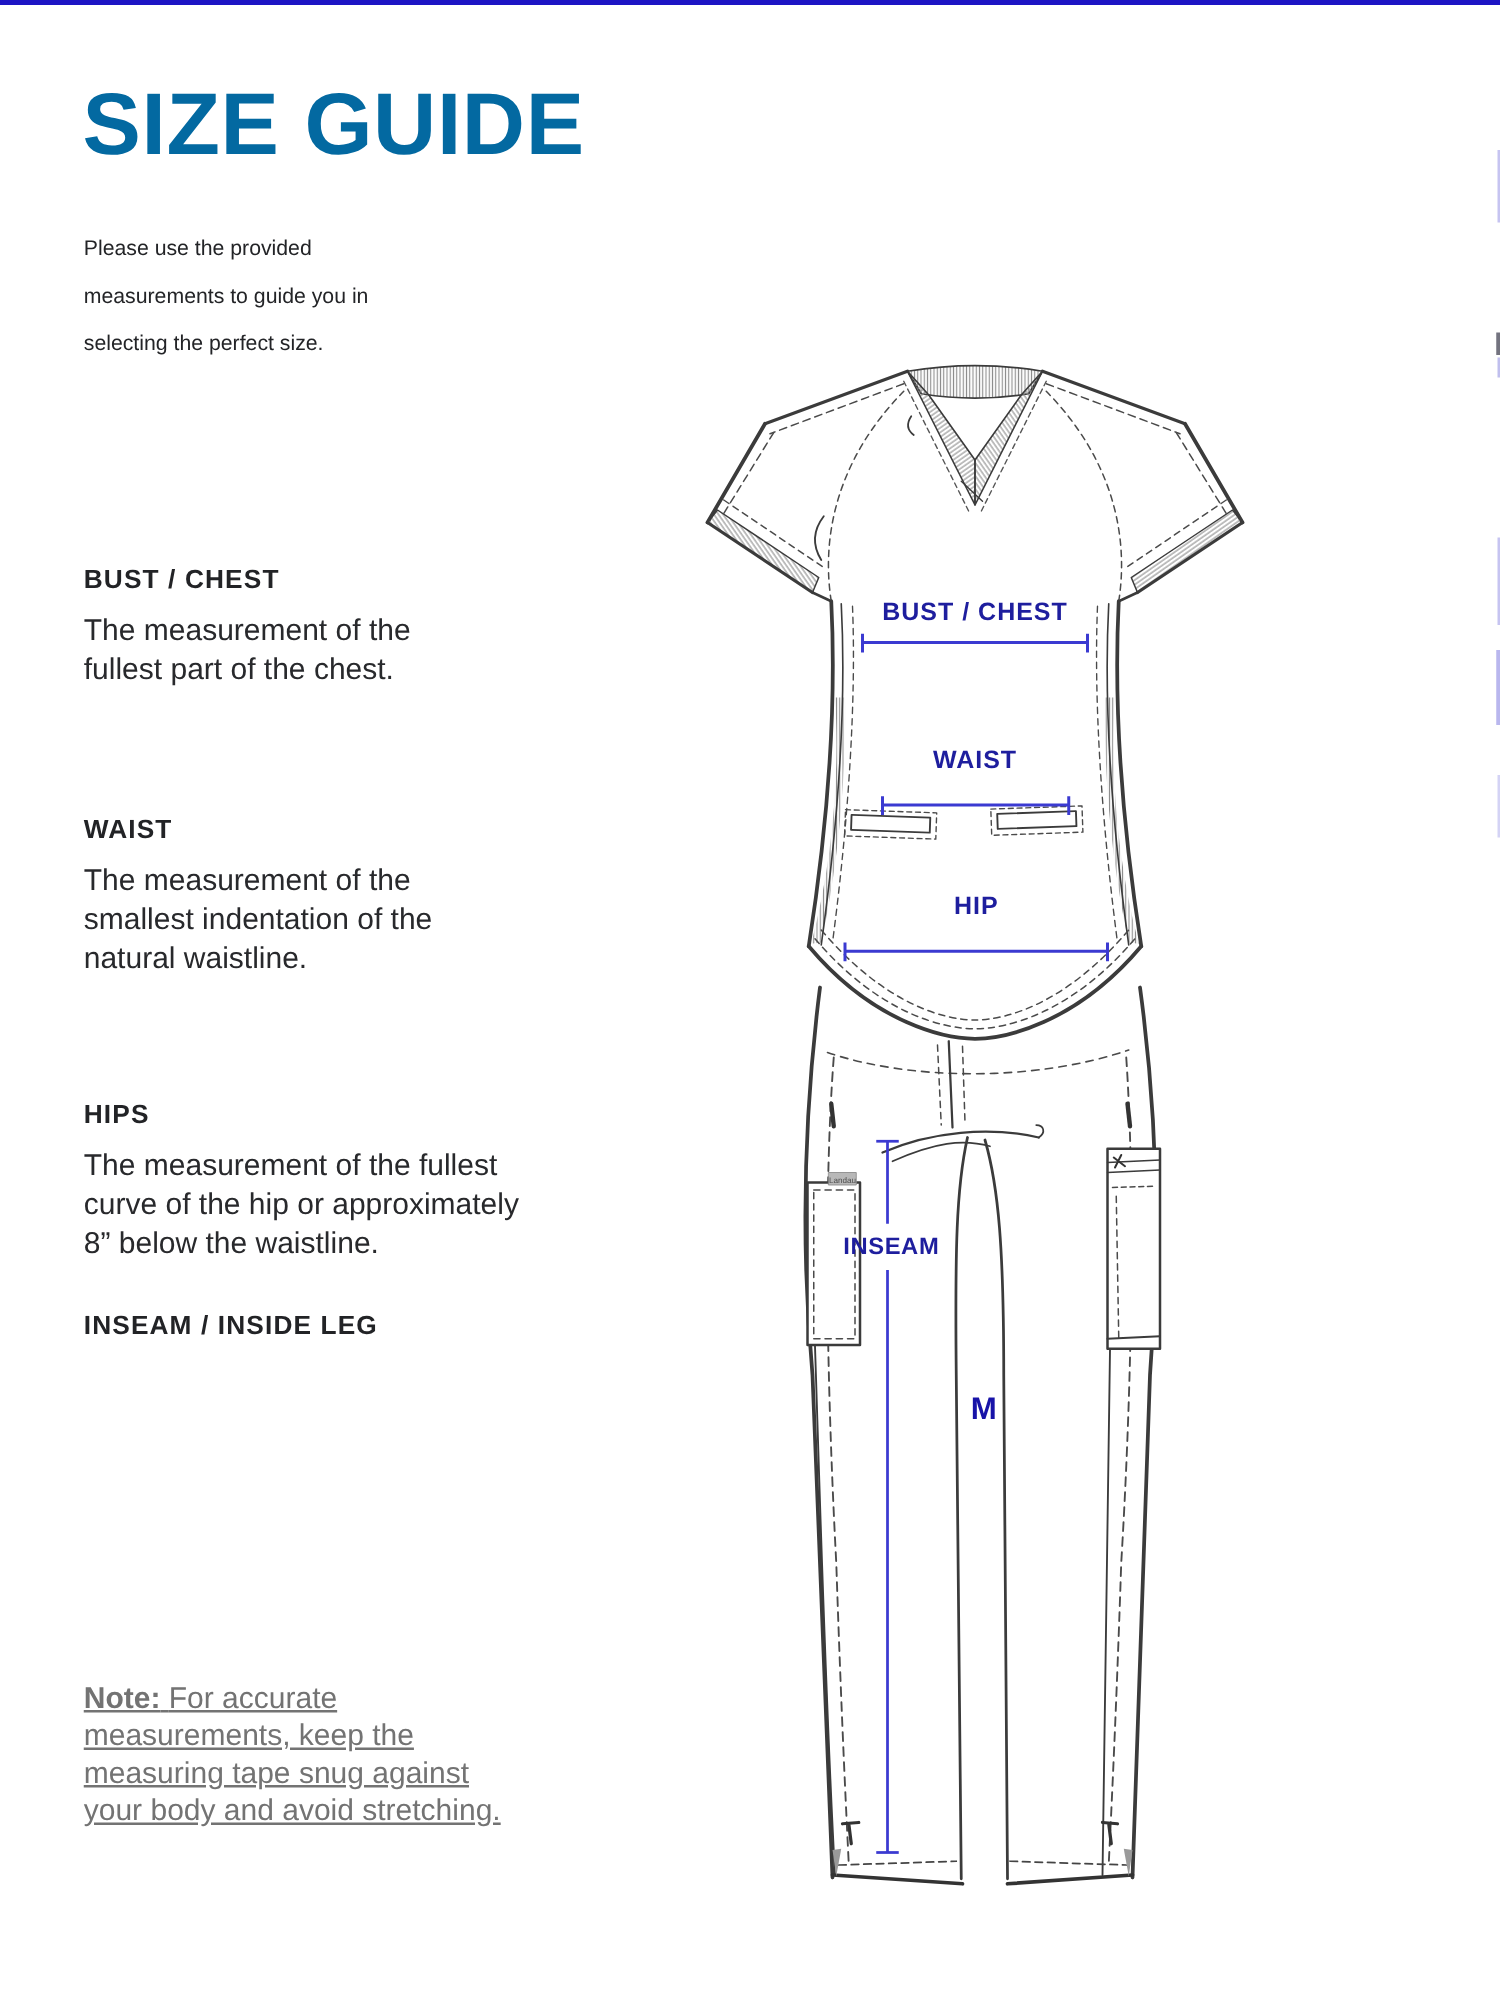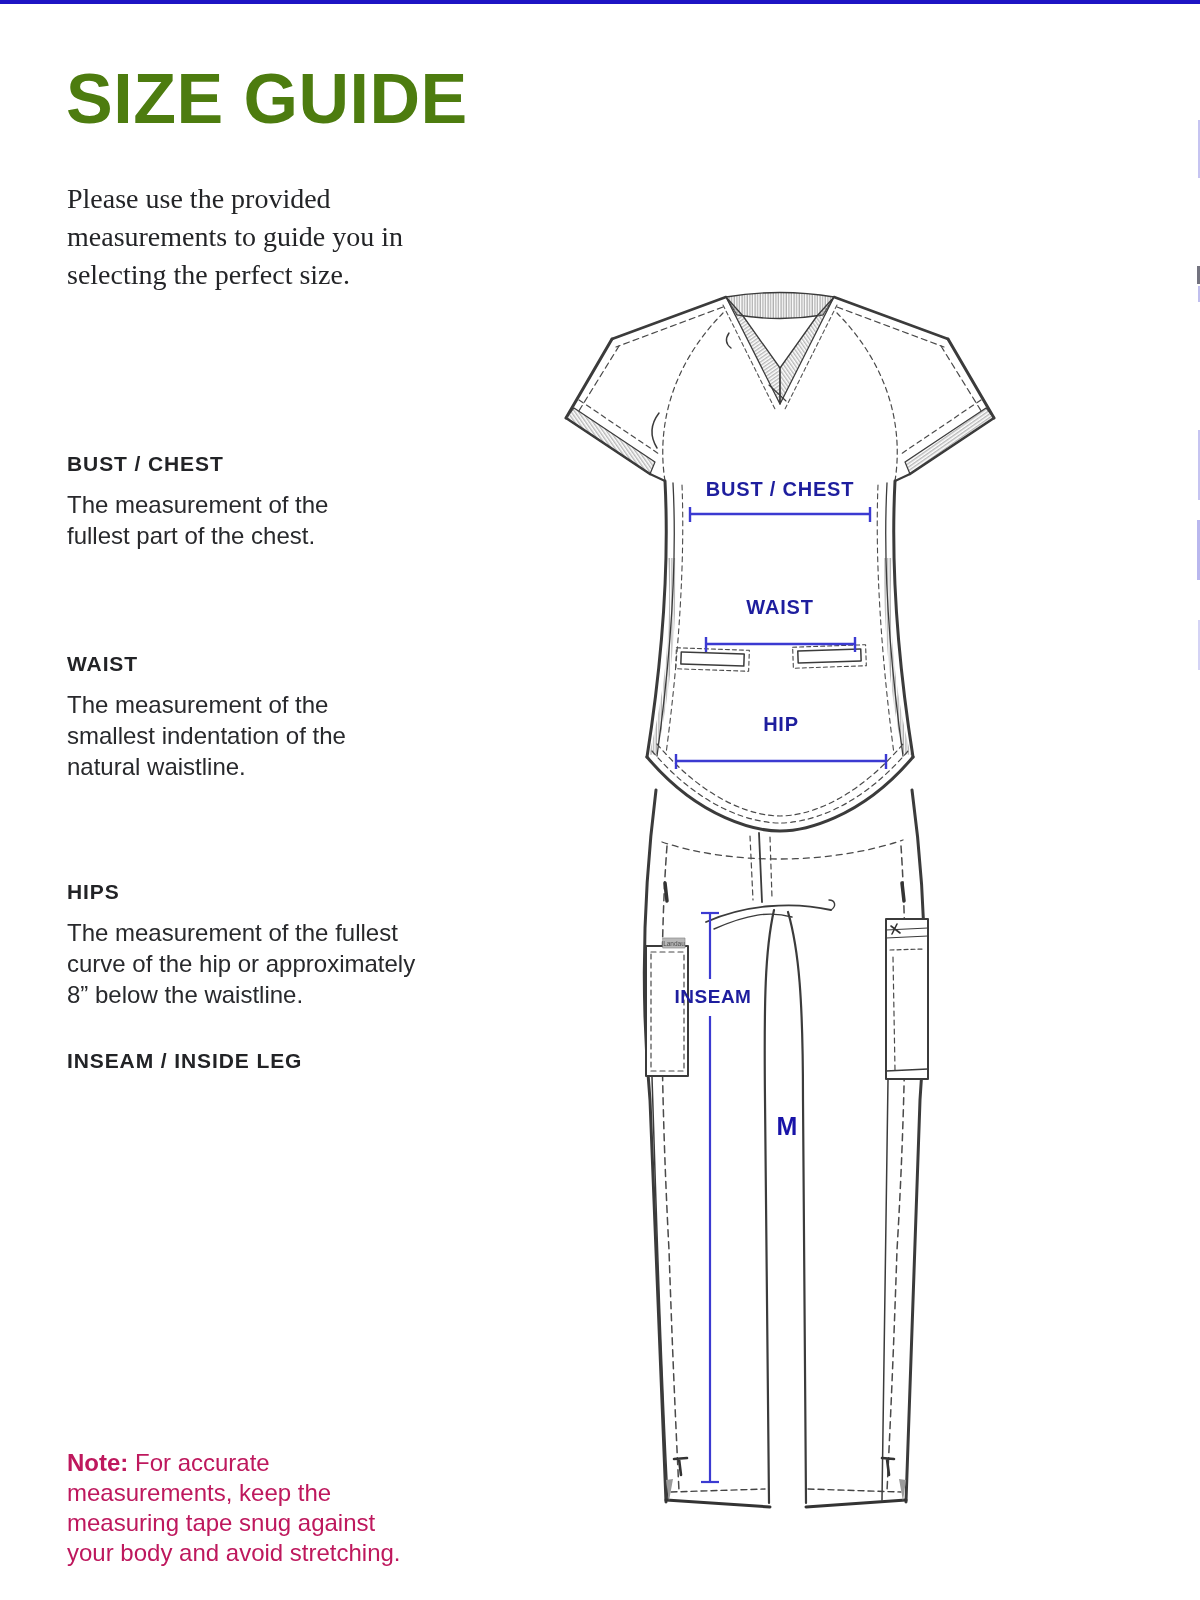--- a/index.html
+++ b/index.html
@@ -4,40 +4,40 @@
 <style>
   html,body{margin:0;padding:0;background:#ffffff;}
   body{
     width:1200px;height:1600px;position:relative;overflow:hidden;
     font-family:"Liberation Sans","DejaVu Sans",sans-serif;
     color:#222326;
   }
   .topbar{position:absolute;top:0;left:0;width:1200px;height:4px;}
   .page-title{
     position:absolute;left:66px;top:64px;margin:0;
-    font-size:70px;font-weight:bold;letter-spacing:.5px;color:#4d7c0f;line-height:1;
+    font-size:70px;font-weight:bold;letter-spacing:.5px;color:#0369a1;line-height:1;
   }
   .intro{
     position:absolute;left:67px;top:180px;margin:0;width:470px;
-    font-size:28px;line-height:38px;color:#232427;white-space:pre-line;font-family:Liberation Serif, serif;
+    font-size:17px;line-height:38px;color:#232427;white-space:pre-line;
   }
   .section{position:absolute;left:67px;width:440px;}
   .section h3{
     margin:0;font-size:21px;font-weight:bold;letter-spacing:.9px;color:#222326;
   }
   .section p{
     margin:13px 0 0 0;font-size:24px;line-height:31px;color:#28292c;white-space:pre-line;
   }
   .sec-bust{top:452px;}
   .sec-waist{top:652px;}
   .sec-hips{top:880px;}
   .sec-inseam{top:1049px;}
   .note{
-    position:absolute;left:67px;top:1448px;margin:0;width:420px;
-    font-size:24px;line-height:30px;color:#be185d;
+    position:absolute;left:67px;top:1344px;margin:0;width:420px;
+    font-size:24px;line-height:30px;color:#737373;text-decoration:underline;
   }
   .note .note-text{white-space:pre-line;}
   .diagram{position:absolute;left:540px;top:280px;width:480px;height:1260px;}
   .edge-sliver{position:absolute;right:0;}
 </style>
 </head>
 <body>
 
 <div class="topbar" style="background:#1d14c4"></div>
 

